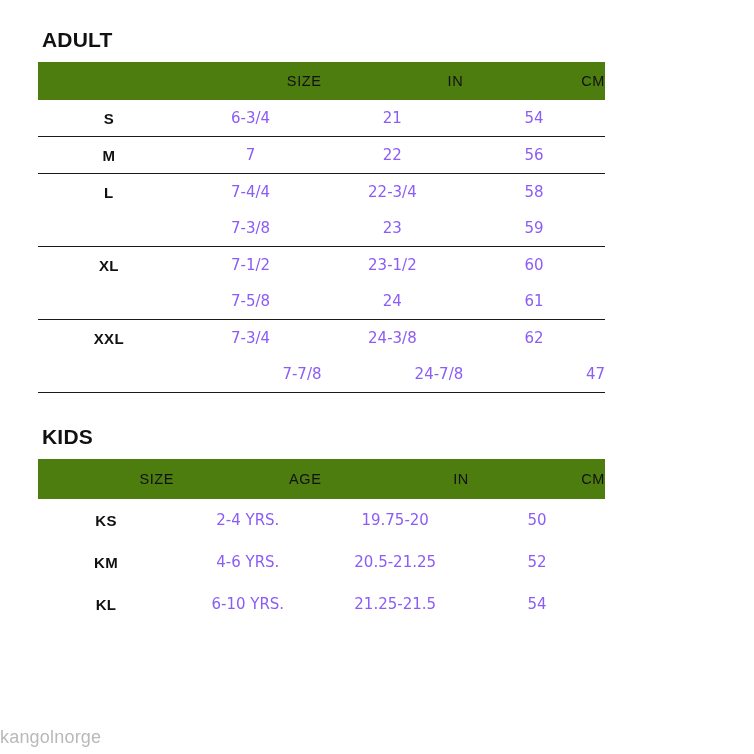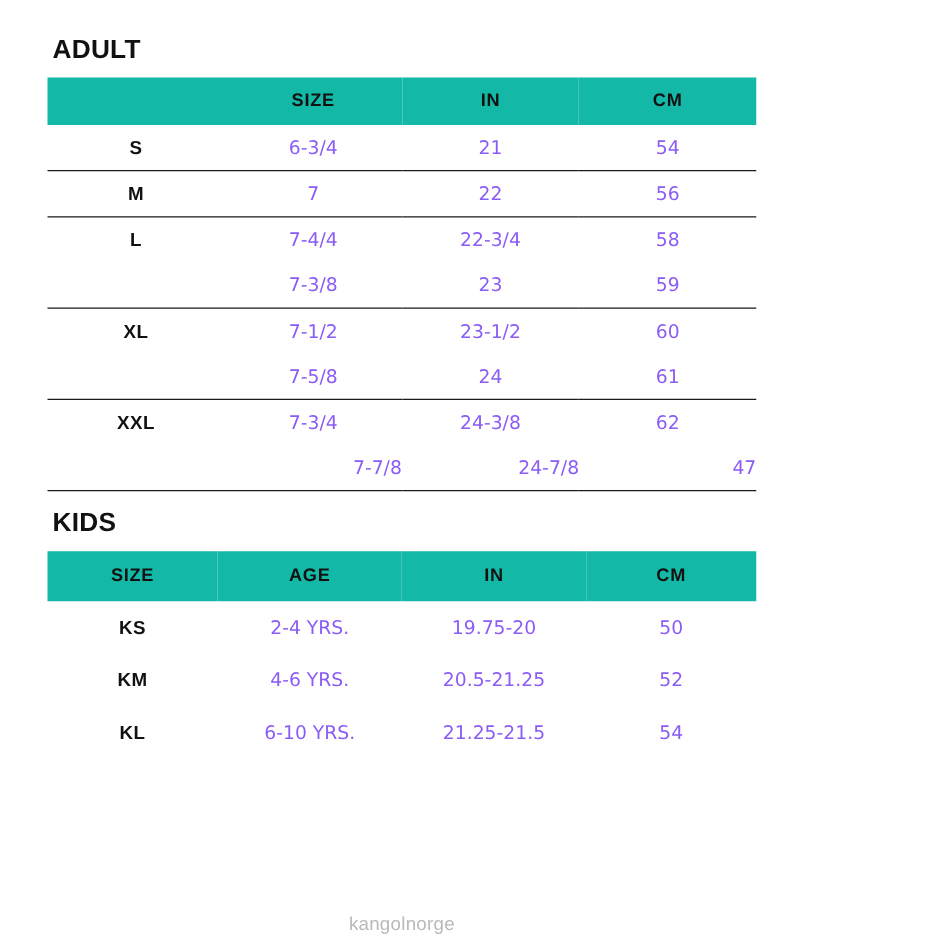--- a/index.html
+++ b/index.html
@@ -22,35 +22,35 @@
     padding: 24px 38px 0 38px;
   }
   .section-title {
     font-size: 21px;
     font-weight: bold;
     letter-spacing: 0.2px;
     margin: 4px 0 10px 4px;
     color: #111111;
   }
   .section-title.kids {
-    margin-top: 14px;
+    margin-top: 32px;
   }
   table {
     width: 100%;
     border-collapse: collapse;
     table-layout: fixed;
   }
   thead th {
-    background: #14b8a6;
+    background: #4d7c0f;
     font-size: 14.5px;
-    font-weight: bold;
+    font-weight: normal;
     letter-spacing: 0.6px;
     color: #111111;
     padding: 11px 0;
-    text-align: center;
+    text-align: right;
     border: none;
   }
   tbody td {
     font-size: 15px;
     text-align: center;
     padding: 9px 0;
     color: #222222;
     border: none;
   }
   tbody td.size-label {
@@ -83,22 +83,21 @@
     padding: 12px 0;
   }
   .kids-table tbody td {
     padding: 12px 0;
   }
   .watermark {
     position: absolute;
     left: 0;
     right: 0;
     bottom: 6px;
-    text-align: center;
-    font-size: 15px;
+    font-size: 18px;
     color: #b9b9b9;
     letter-spacing: 0.2px;
   }
 </style>
 </head>
 <body>
 
 <div class="page">
 
   <h2 class="section-title">ADULT</h2>

